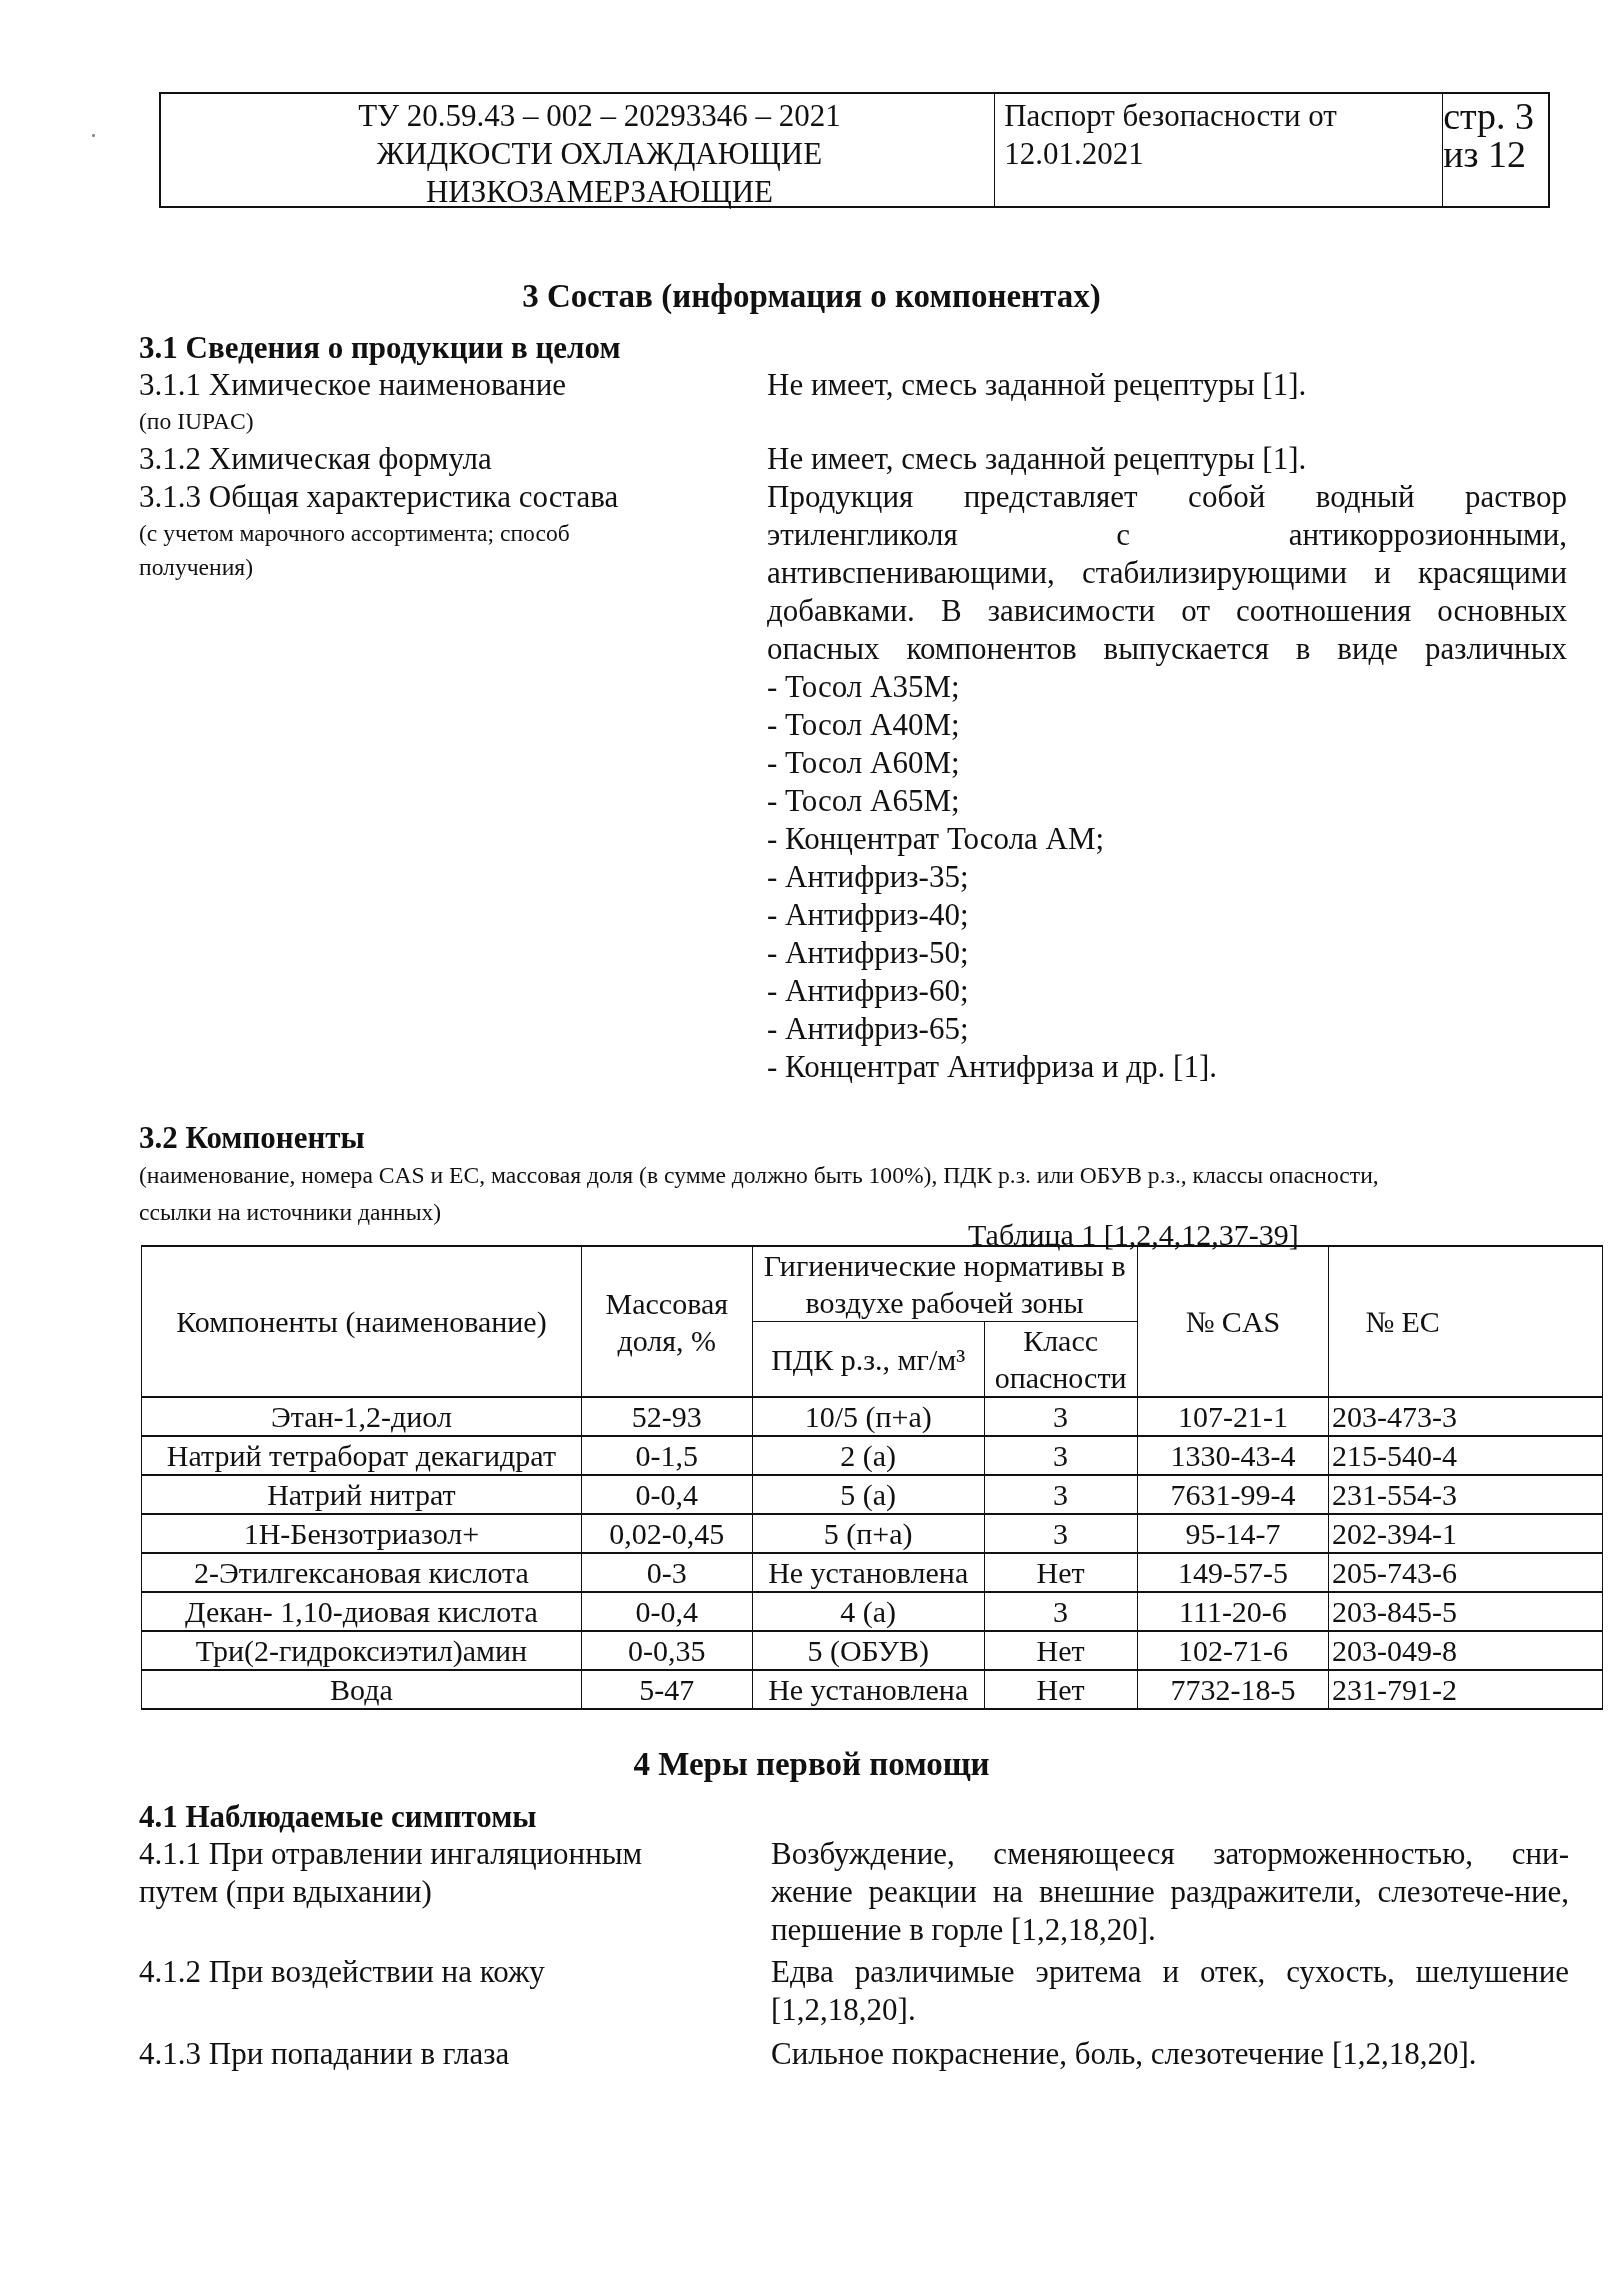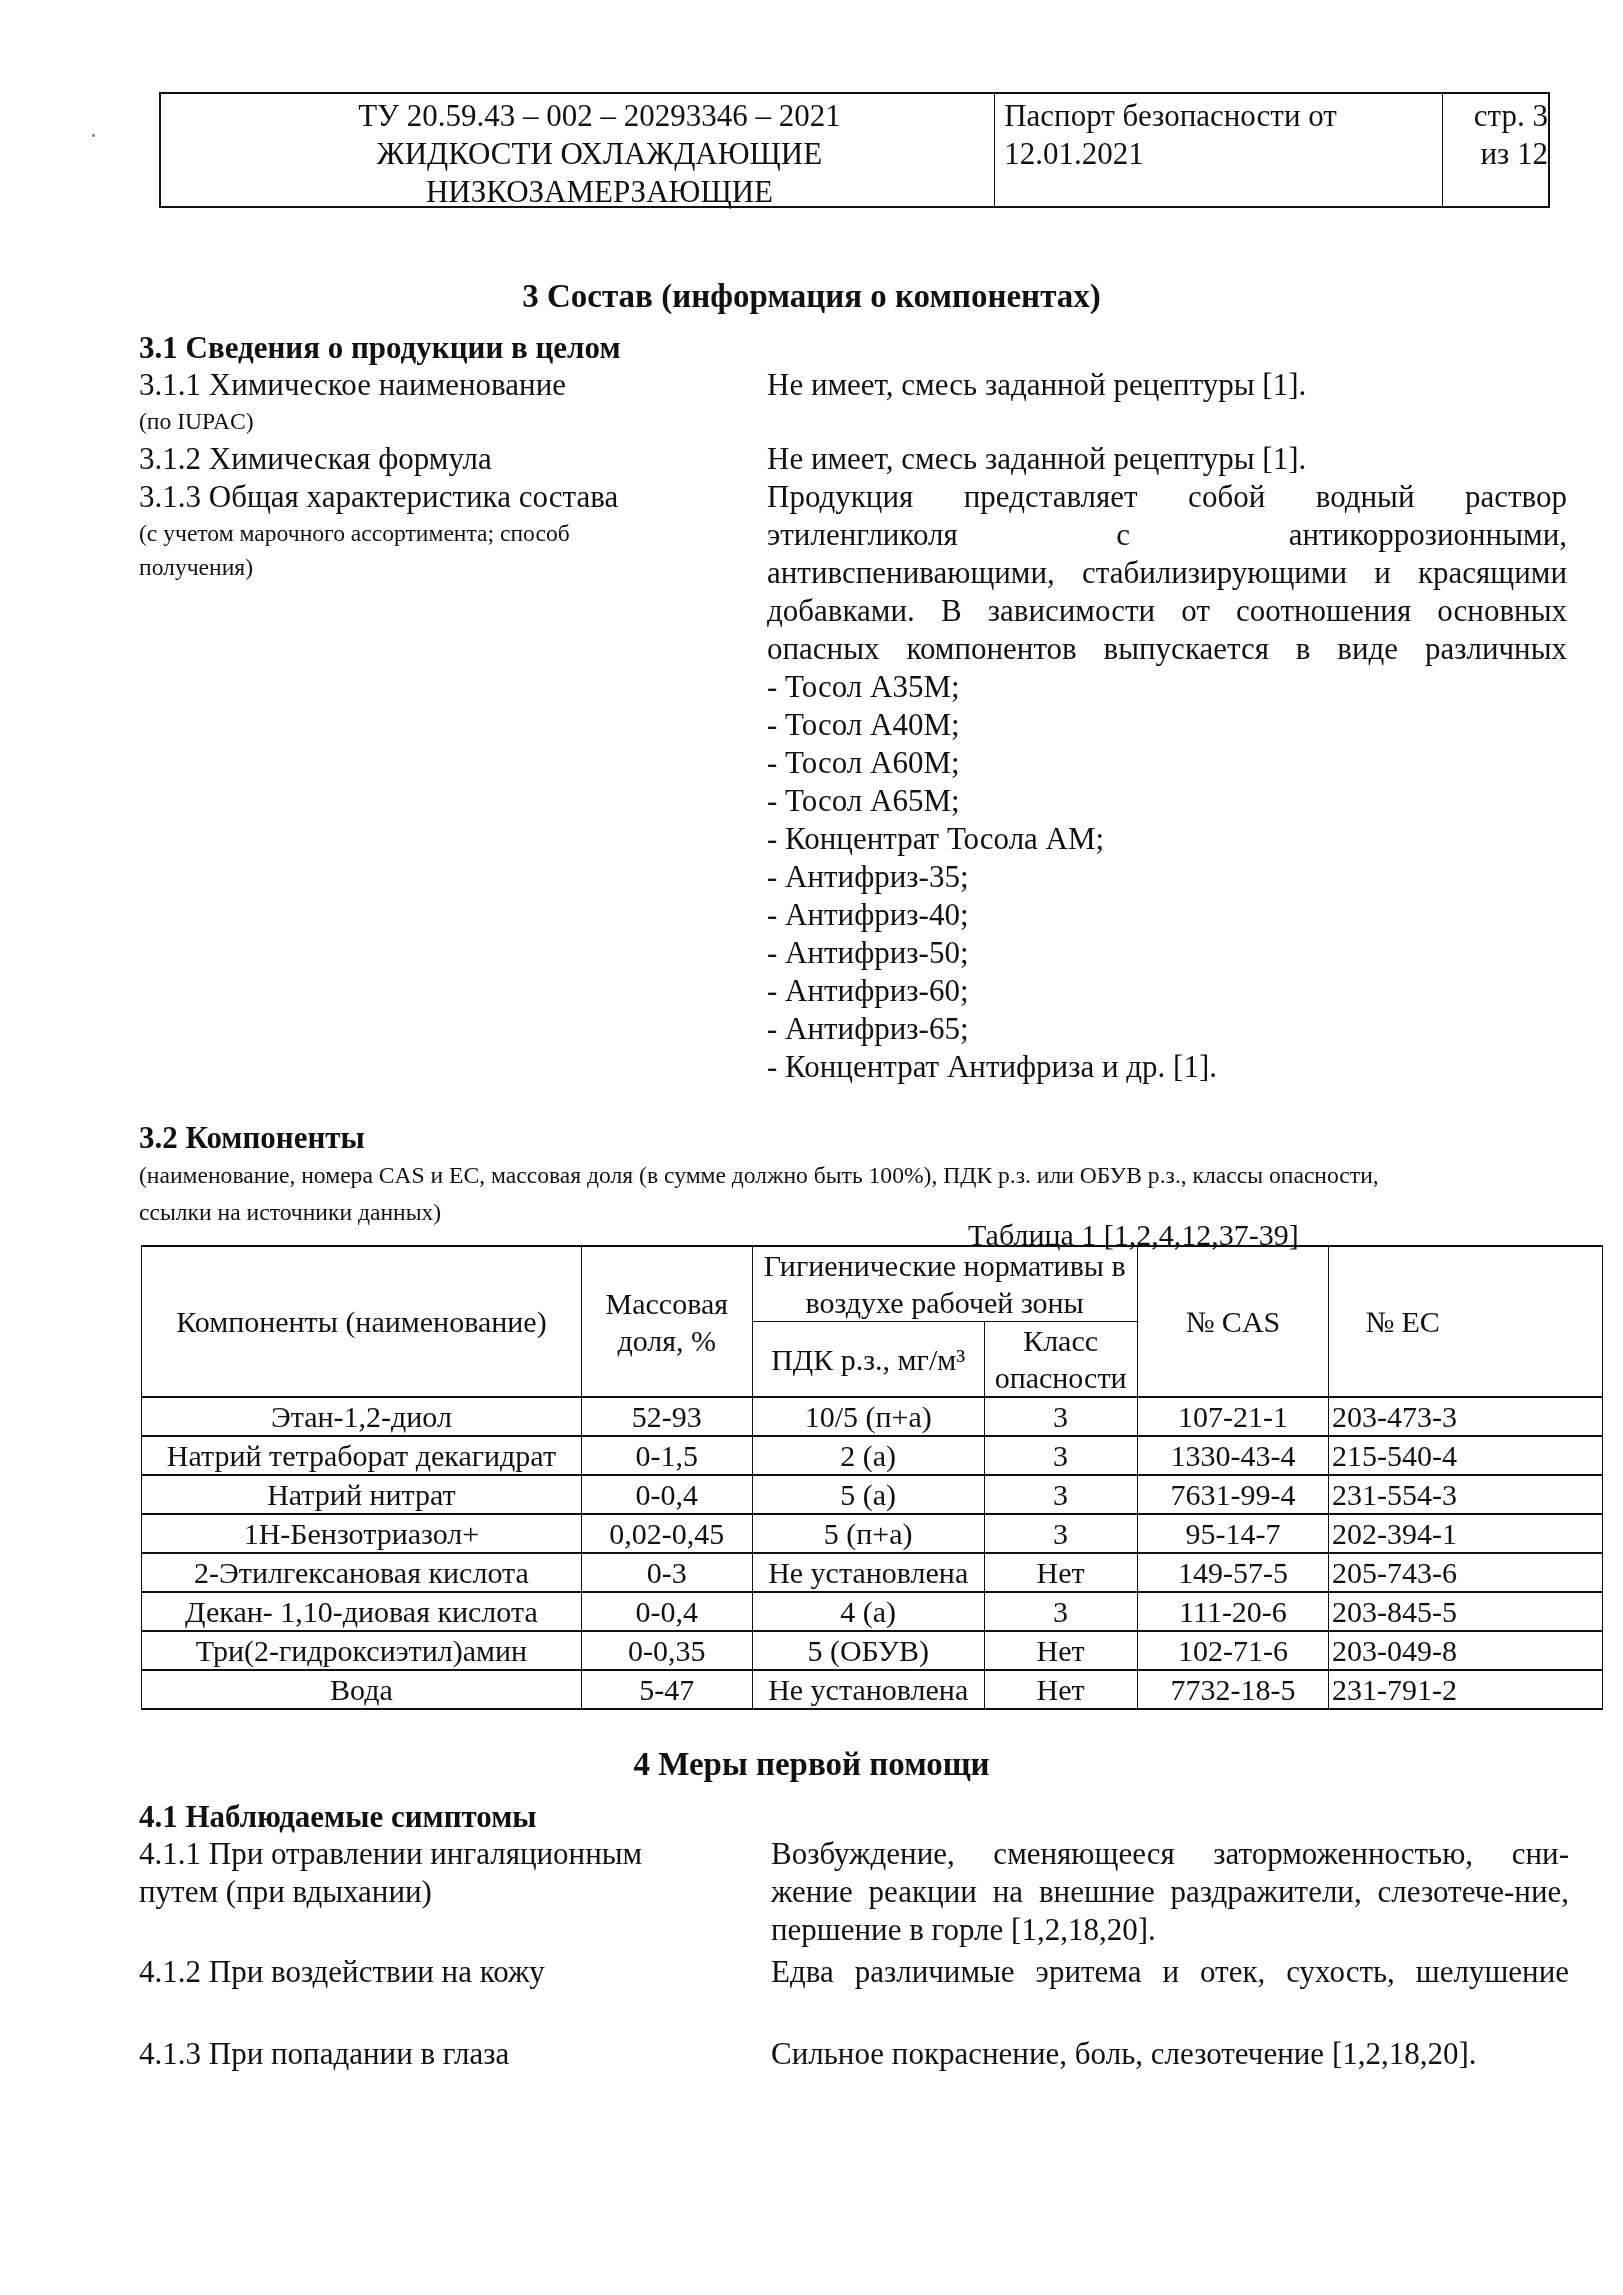--- a/index.html
+++ b/index.html
@@ -9,21 +9,21 @@
     font-size: 31px;
   }
   .hdr {
     position: absolute; left: 159px; top: 92px; width: 1391px; height: 116px;
     border-top: 2.6px solid #111; border-bottom: 2.6px solid #111;
     border-left: 2px solid #111; border-right: 2px solid #111;
     display: flex; box-sizing: border-box;
   }
   .hdr .c1 { width: 789px; border-right: 1.3px solid #111; text-align: center; line-height: 38px; padding-top: 2.6px; font-size: 31px; margin-left: 44px;}
   .hdr .c2 { width: 438px; border-right: 1.3px solid #111; padding-left: 9.2px; line-height: 38px; padding-top: 2.6px; font-size: 31px;}
-  .hdr .c3 { flex: 1; text-align: right; line-height: 38px; padding-top: 2.6px; font-size: 31px;}
+  .hdr .c3 { flex: 1; text-align: left; line-height: 38px; padding-top: 2.6px; font-size: 38px;}
   .hdr .c1 div, .hdr .c2 div, .hdr .c3 div { display:block; }
 
   .h-sec { position: absolute; left: 0; width: 100%; text-align: center; font-weight: bold; font-size: 33px; }
   .sub { position: absolute; left: 139px; font-weight: bold; font-size: 31px; }
   .lbl { position: absolute; left: 139px; font-size: 31px; line-height: 38px; }
   .lbl .small { font-size: 23.6px; line-height: 34px; display:block; }
   .val { position: absolute; left: 767px; width: 800px; font-size: 31px; line-height: 38px; text-align: justify; }
   .val .ln { display: block; }
   .just { text-align: justify; text-align-last: justify; display:block; }
   .note { position: absolute; left: 139px; width: 1374px; font-size: 23.6px; line-height: 37px; }
@@ -200,17 +200,18 @@
 </div>
 <div class="val" style="top:1835px; left:771px; width:798px;">
   <span class="ln just">Возбуждение, сменяющееся заторможенностью, сни-</span>
   <span class="ln just">жение реакции на внешние раздражители, слезотече-ние,</span>
   <span class="ln">першение в горле [1,2,18,20].</span>
 </div>
 
 <div class="lbl" style="top:1953px;">4.1.2 При воздействии на кожу</div>
 <div class="val" style="top:1953px; left:771px; width:798px;">
   <span class="ln just">Едва различимые эритема и отек, сухость, шелушение</span>
+  <span class="ln">[1,2,18,20].</span>
 </div>
 
 <div class="lbl" style="top:2035px;">4.1.3 При попадании в глаза</div>
 <div class="val" style="top:2035px; left:771px; width:798px;">Сильное покраснение, боль, слезотечение [1,2,18,20].</div>
 
 
 </body></html>

